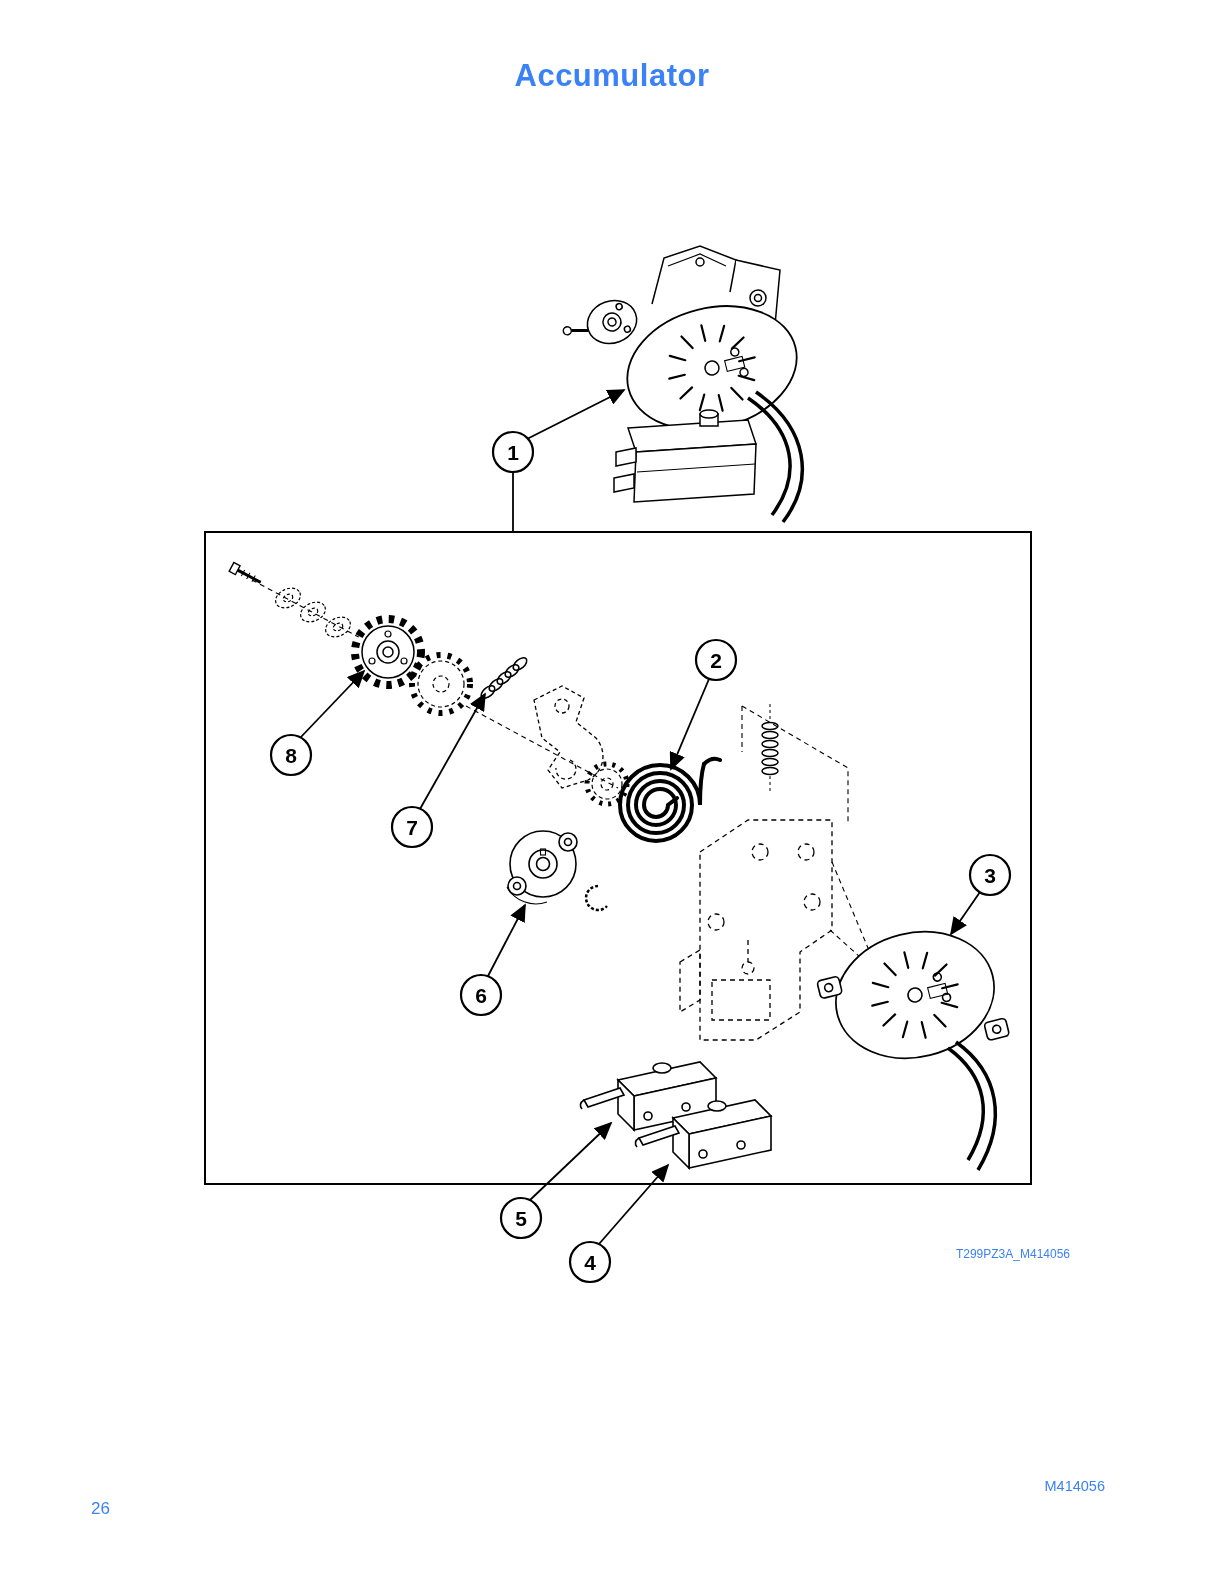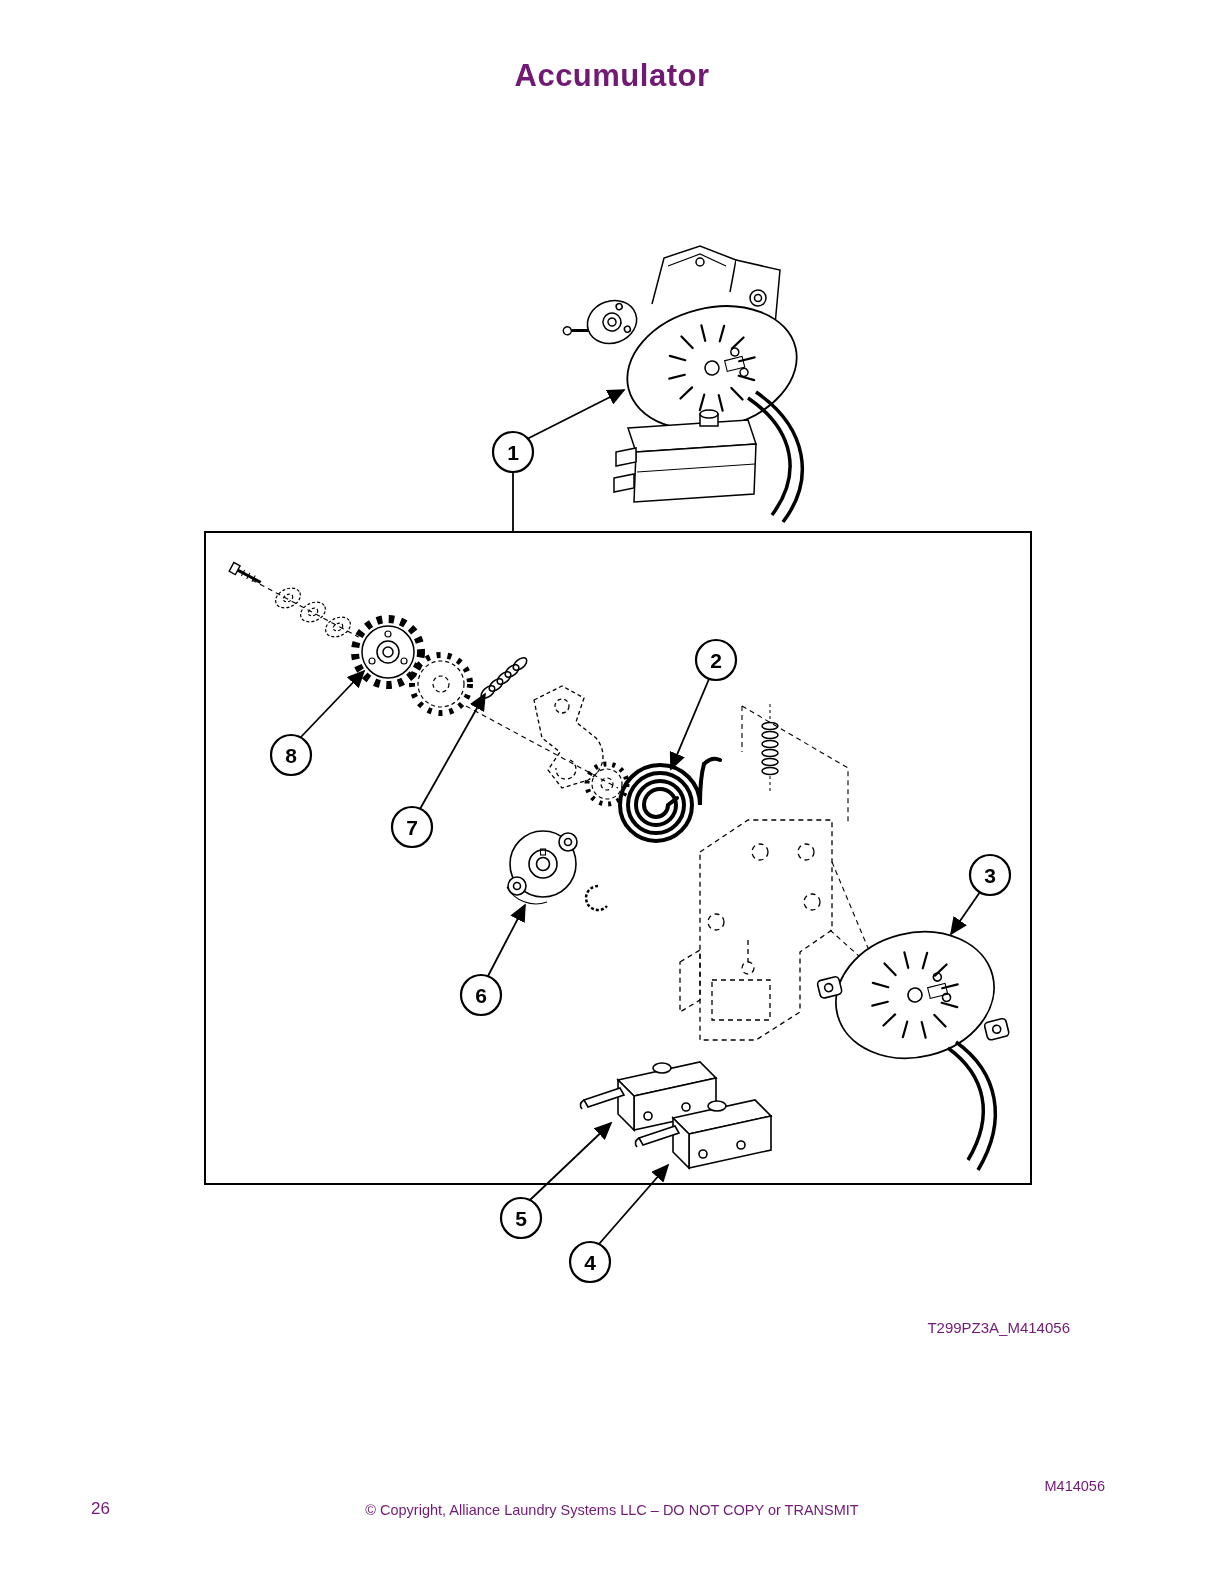--- a/index.html
+++ b/index.html
@@ -1,40 +1,40 @@
 <!DOCTYPE html>
 <html><head>
 <meta charset="utf-8">
 <style>
   html,body{margin:0;padding:0;background:#fff;}
   .page{
     position:relative;
     width:1224px;height:1584px;
     background:#ffffff;
     font-family:"Liberation Sans", sans-serif;
-    color:#701a75;
+    color:#3b82f6;
     overflow:hidden;
   }
   .page-title{
     position:absolute;top:58px;left:0;width:100%;
     text-align:center;font-size:31px;font-weight:bold;letter-spacing:0.5px;
   }
   .page-subtitle{
     position:absolute;top:102px;left:0;width:100%;
     text-align:center;font-size:17px;
   }
   .diagram-svg{position:absolute;top:0;left:0;}
   svg text.callout-num{
     font-family:"Liberation Sans", sans-serif;
     font-size:21px;font-weight:bold;
     text-anchor:middle;fill:#000;
   }
   .figure-code{
-    position:absolute;top:1319px;right:154px;
-    font-size:15px;
+    position:absolute;top:1247px;right:154px;
+    font-size:12px;
   }
   .footer-pageno{
     position:absolute;top:1499px;left:91px;
     font-size:17px;
   }
   .footer-copyright{
     position:absolute;top:1502px;left:0;width:100%;
     text-align:center;font-size:14.5px;
   }
   .footer-docno{
@@ -320,16 +320,15 @@
     </g>
     <g>
       <circle cx="291" cy="755" r="20" fill="#fff" stroke="#000" stroke-width="2.2"></circle>
       <text class="callout-num" x="291" y="763">8</text>
     </g>
   </svg>
 
   <div class="figure-code">T299PZ3A_M414056</div>
 
   <div class="footer-pageno">26</div>
-  <div class="footer-copyright">© Copyright, Alliance Laundry Systems LLC – DO NOT COPY or TRANSMIT</div>
   <div class="footer-docno">M414056</div>
 
 </div>
 
 </body></html>

